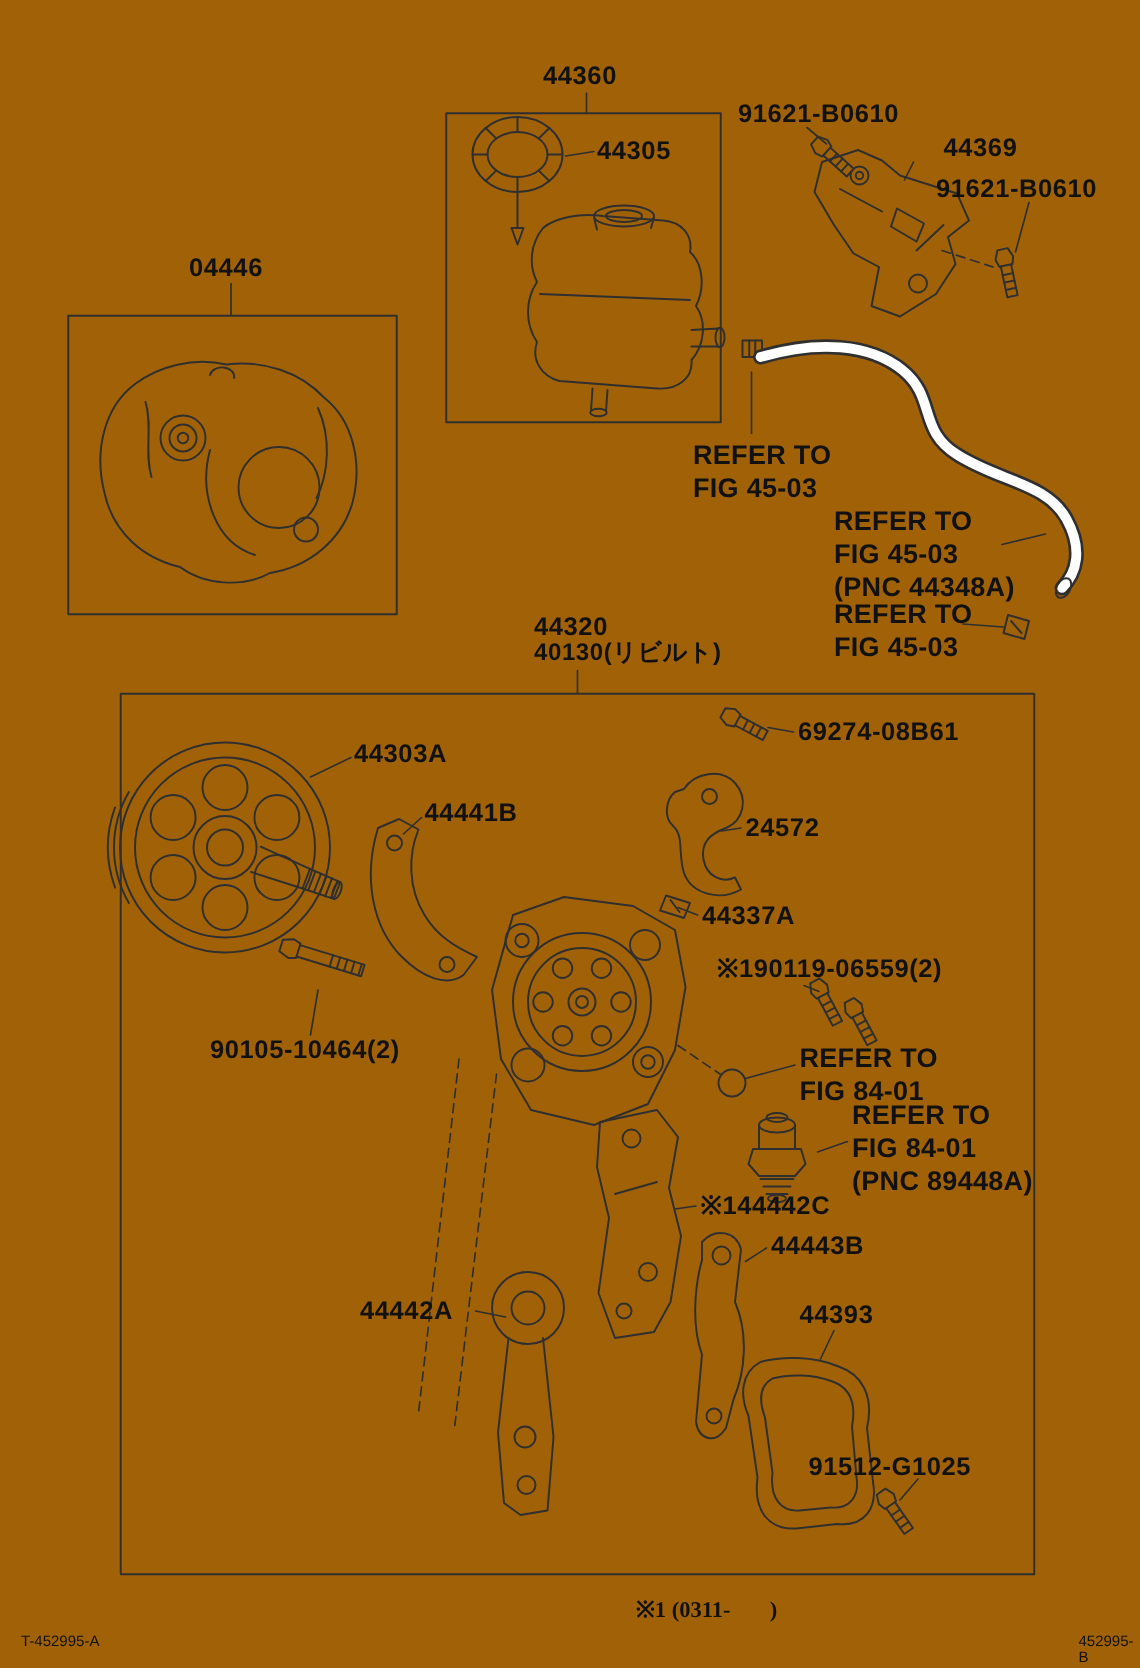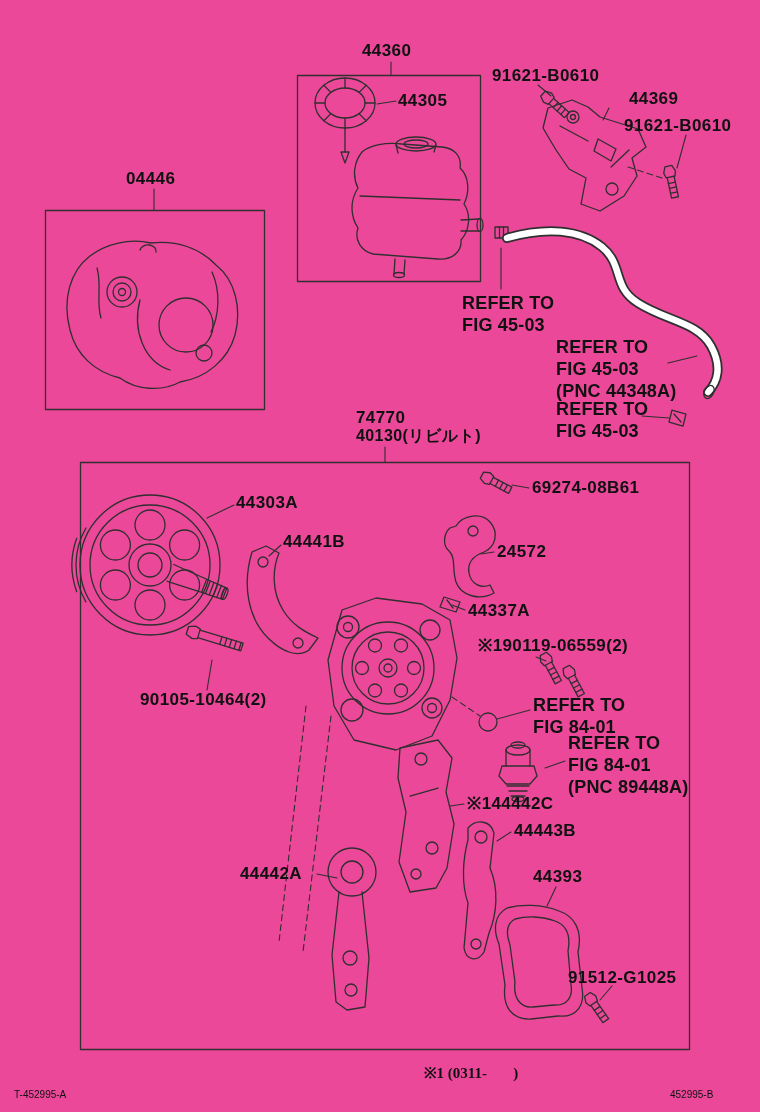--- a/index.html
+++ b/index.html
@@ -1,18 +1,18 @@
 <!DOCTYPE html>
 <html><head>
 <meta charset="utf-8">
 <style>
   * { margin:0; padding:0; box-sizing:border-box; }
   html,body { background:#ffffff; }
   #stage {
-    position:relative; width:760px; height:1112px; background:#ec4899;
+    position:relative; width:760px; height:1112px; background:#a16207;
     font-family:"Liberation Sans", sans-serif; overflow:hidden;
   }
   svg.art { position:absolute; left:0; top:0; }
   .lbl {
     position:absolute; font-weight:bold; font-size:17px; color:#111;
     letter-spacing:.4px; white-space:pre-line; line-height:1.1;
   }
   .lbl.mid { font-size:16px;text-align:right; }
   .ref {
     position:absolute; font-weight:bold; font-size:18px; color:#111;
@@ -262,40 +262,40 @@
 <div class="lbl" style="left:126px; top:170px;">04446</div>
 
 <div class="ref" style="left:462px; top:293px;">REFER TO
 FIG 45-03</div>
 <div class="ref" style="left:556px; top:337px;">REFER TO
 FIG 45-03
 (PNC 44348A)</div>
 <div class="ref" style="left:556px; top:399px;">REFER TO
 FIG 45-03</div>
 
-<div class="lbl" style="left:356px; top:409px;">74770</div>
+<div class="lbl" style="left:356px; top:409px;">44320</div>
 <div class="lbl mid" style="left:356px; top:427px;">40130(リビルト)</div>
 
 <div class="lbl" style="left:532px; top:479px;">69274-08B61</div>
 <div class="lbl" style="left:236px; top:494px;">44303A</div>
 <div class="lbl" style="left:283px; top:533px;">44441B</div>
 <div class="lbl" style="left:497px; top:543px;">24572</div>
 <div class="lbl" style="left:468px; top:602px;">44337A</div>
 <div class="lbl" style="left:478px; top:637px;">※190119-06559(2)</div>
 <div class="lbl" style="left:140px; top:691px;">90105-10464(2)</div>
 
 <div class="ref" style="left:533px; top:695px;">REFER TO
 FIG 84-01</div>
 <div class="ref" style="left:568px; top:733px;">REFER TO
 FIG 84-01
 (PNC 89448A)</div>
 
 <div class="lbl" style="left:467px; top:795px;">※144442C</div>
 <div class="lbl" style="left:514px; top:822px;">44443B</div>
 <div class="lbl" style="left:240px; top:865px;">44442A</div>
 <div class="lbl" style="left:533px; top:868px;">44393</div>
-<div class="lbl" style="left:568px; top:969px;">91512-G1025</div>
+<div class="lbl" style="left:539px; top:969px;">91512-G1025</div>
 
 <div class="foot" style="left:424px; top:1062px;">※1 (0311-       )</div>
 <div class="code" style="left:14px;  top:1089px;">T-452995-A</div>
-<div class="code" style="left:670px; top:1089px;">452995-B</div>
+<div class="code" style="left:719px; top:1089px;">452995-B</div>
 
 </div>
 
 </body></html>

